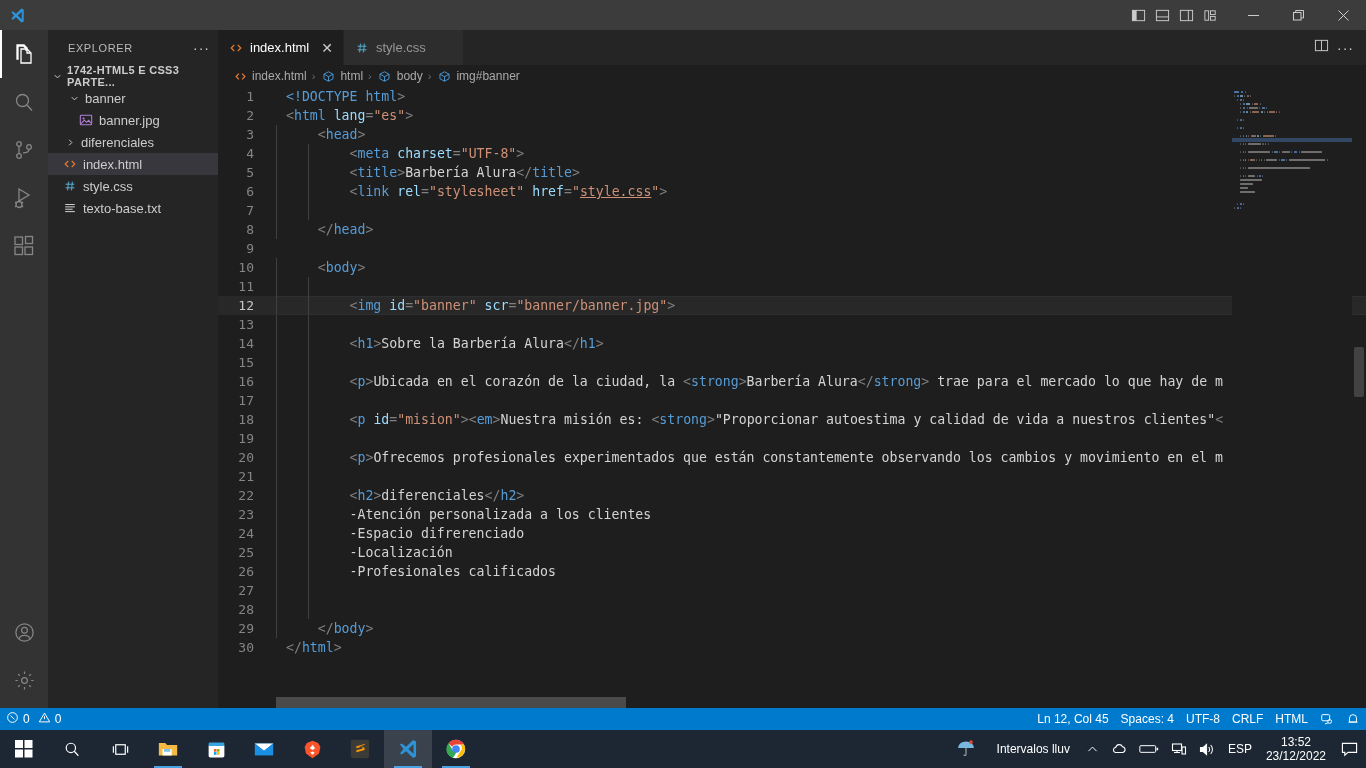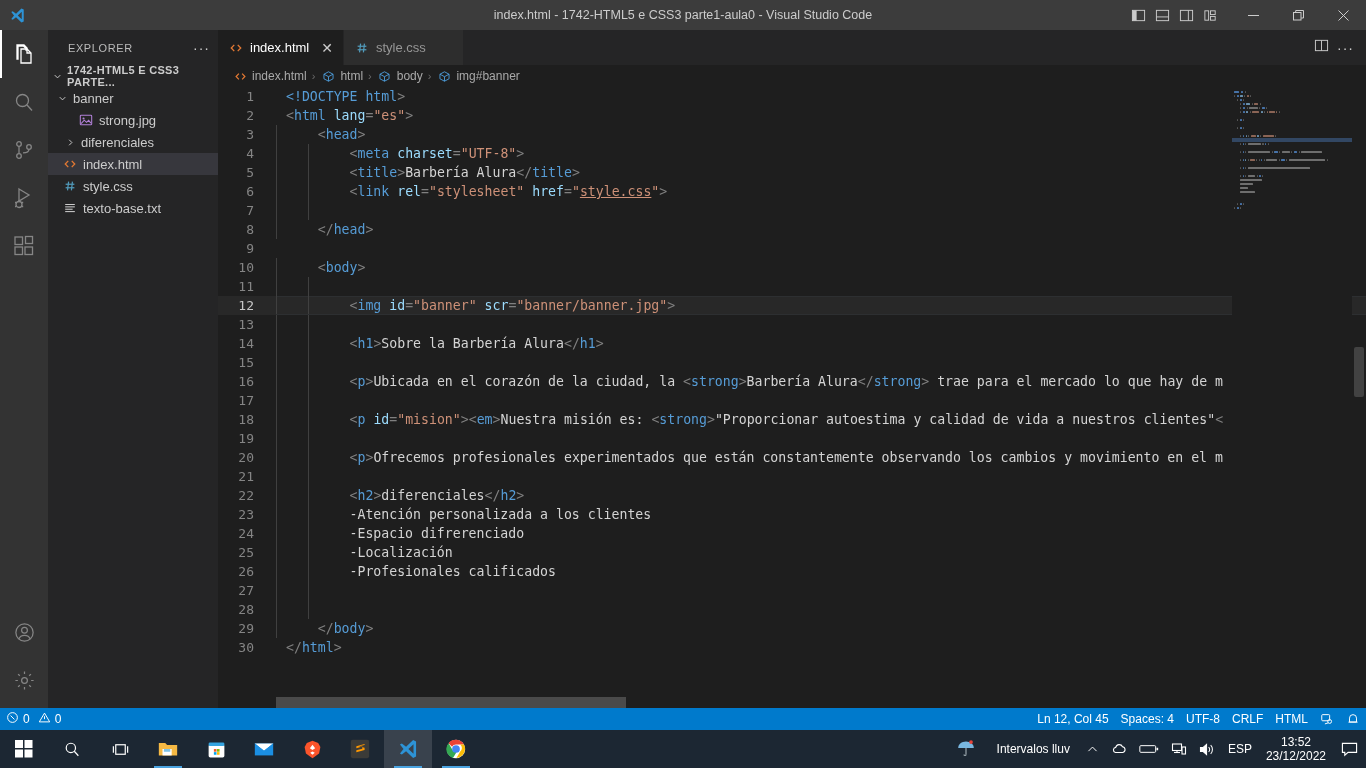--- a/index.html
+++ b/index.html
@@ -191,21 +191,20 @@
 <body>
 
 <div class="app">
 
   <div class="titlebar">
     <div class="vscode-logo">
       <svg width="17" height="17" viewBox="0 0 24 24">
         <path d="M17.6 2.2 9.9 9.6 5.3 6.1 3.2 7.1l3.9 4.9-3.9 4.9 2.1 1 4.6-3.5 7.7 7.4 3.2-1.5V3.7l-3.2-1.5zm.4 4.6v10.4l-5.6-5.2 5.6-5.2z" fill="#2d93d6"></path>
       </svg>
     </div>
-    <div class="title-center">index.html - 1742-HTML5 e CSS3 parte1-aula0 - Visual Studio Code</div>
     <div class="title-right">
       <div class="layout-icons">
         <div class="licon">
           <svg width="15" height="15" viewBox="0 0 16 16">
               <rect x="1.5" y="2.5" width="13" height="11" fill="none" stroke="#ccc"></rect>
               <rect x="1.5" y="2.5" width="4.5" height="11" fill="#ccc"></rect>
             </svg>
         </div>
         <div class="licon">
           <svg width="15" height="15" viewBox="0 0 16 16">
@@ -313,38 +312,38 @@
     <div class="sb-root">
       <span class="twist">
         <svg width="11" height="11" viewBox="0 0 16 16">
             <polyline points="4,6 8,10 12,6" fill="none" stroke="#ccc" stroke-width="1.4"></polyline>
           </svg>
       </span>
       <span>1742-HTML5 E CSS3 PARTE...</span>
     </div>
     <div class="tree">
 
-      <div class="trow" style="padding-left:8px;">
+      <div class="trow" style="padding-left:20px;">
         <span class="twist">
           <svg width="11" height="11" viewBox="0 0 16 16">
               <polyline points="4,6 8,10 12,6" fill="none" stroke="#ccc" stroke-width="1.4"></polyline>
             </svg>
         </span>
         <span>banner</span>
       </div>
 
       <div class="trow" style="padding-left:30px;">
         <span class="ficon">
           <svg width="14" height="14" viewBox="0 0 16 16" fill="none" stroke="#b180d7" stroke-width="1.2">
             <rect x="1.5" y="2.5" width="13" height="11" rx="1"></rect>
             <circle cx="5.2" cy="6.2" r="1.2" fill="#b180d7" stroke="none"></circle>
             <polyline points="2.4,12.2 6,8.2 8.6,10.6 11,8.4 13.6,11.6"></polyline>
           </svg>
         </span>
-        <span>strong.jpg</span>
+        <span>banner.jpg</span>
       </div>
 
       <div class="trow" style="padding-left:16px;">
         <span class="twist">
           <svg width="11" height="11" viewBox="0 0 16 16">
               <polyline points="6,4 10,8 6,12" fill="none" stroke="#ccc" stroke-width="1.4"></polyline>
             </svg>
         </span>
         <span>diferenciales</span>
       </div>

